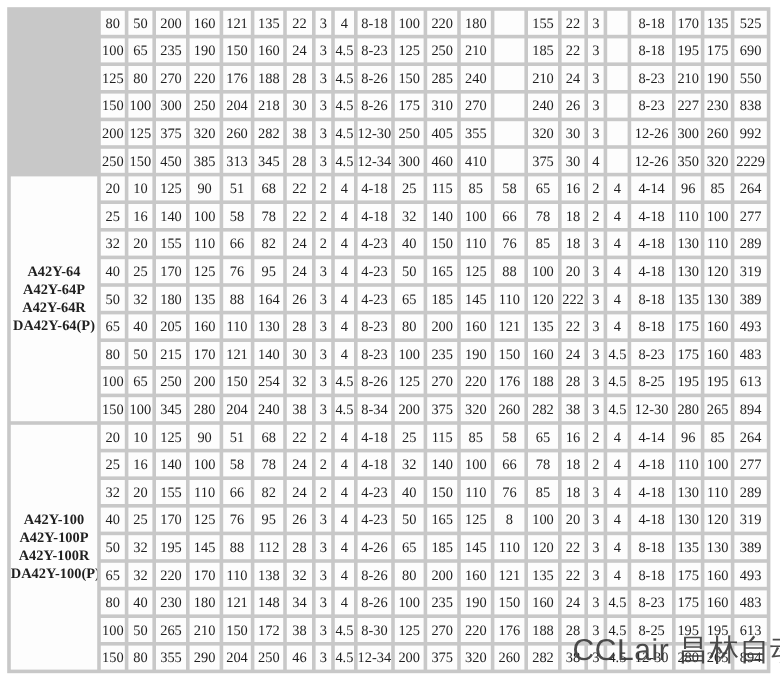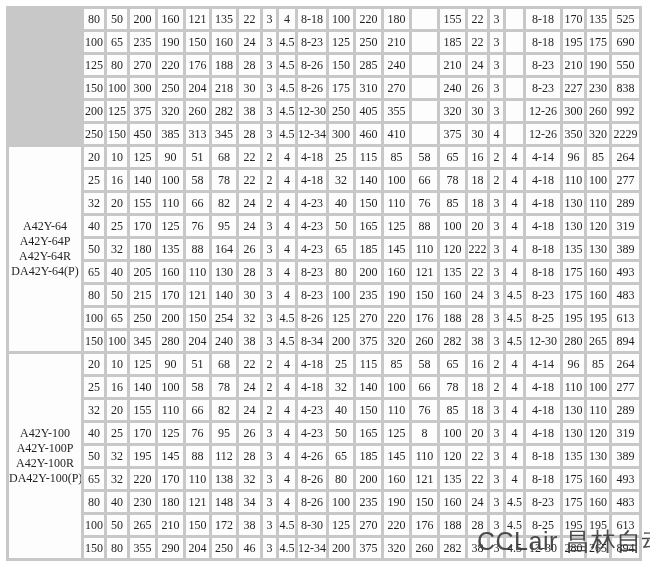--- a/index.html
+++ b/index.html
@@ -37,21 +37,21 @@
     font-size: 12px;
     line-height: 20px;
     color: var(--cell-text);
     white-space: nowrap;
     overflow: hidden;
   }
   td.model {
     font-size: 12px;
     line-height: 15px;
   }
-  td.model .model-line { display: block; }
+  td.model .model-line { display: block; font-weight: bold; }
   td.model-empty {
     background: transparent;
   }
   .watermark {
     position: absolute;
     left: 477px; top: 525px;
     font-family: "Liberation Sans", sans-serif;
     font-size: 25px;
     font-weight: 500;
     letter-spacing: 0.5px;

